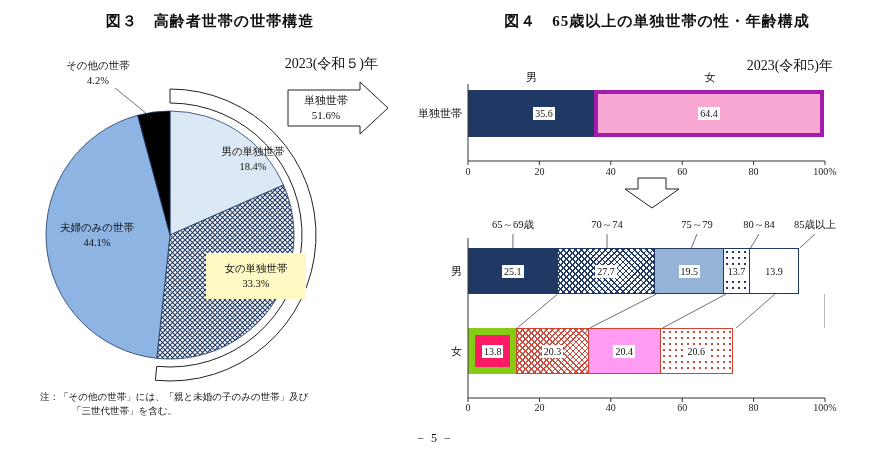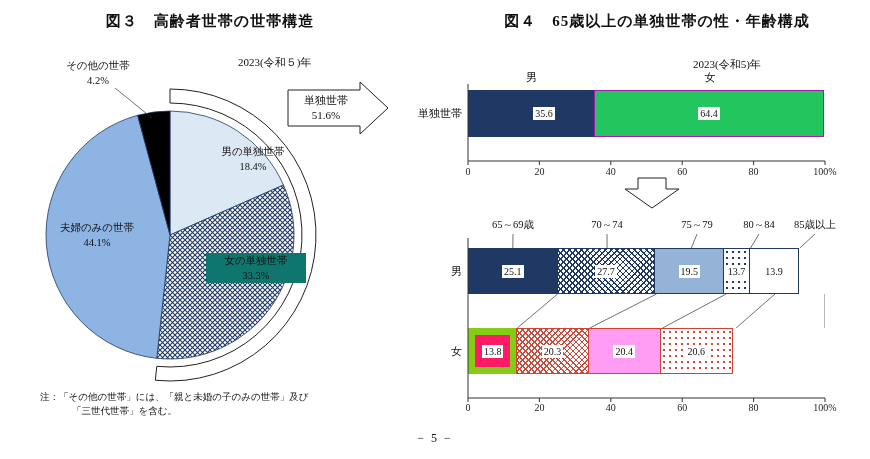--- a/index.html
+++ b/index.html
@@ -1,40 +1,40 @@
 <!DOCTYPE html>
 <html><head>
 <meta charset="utf-8">
 <style>
   *{margin:0;padding:0;box-sizing:border-box}
   html,body{background:#fff}
   body{width:870px;height:459px;font-family:"Liberation Serif","DejaVu Serif",serif;color:#111}
   .page{position:relative;width:870px;height:459px;background:#fff;overflow:hidden}
   .abs{position:absolute}
   .fig-title{position:absolute;font-size:15px;font-weight:bold;letter-spacing:1px;text-align:center;white-space:nowrap}
-  .year{position:absolute;font-size:11px;text-align:left;white-space:nowrap}
+  .year{position:absolute;font-size:14px;text-align:right;white-space:nowrap}
   .plabel{position:absolute;text-align:center;font-size:10.5px;line-height:15px;white-space:nowrap}
-  .plabel.boxed{background:#0f766e;padding:0 2px}
+  .plabel.boxed{background:#fef9c3;padding:8px 2px}
   .callout-text{position:absolute;left:291px;top:93px;width:70px;text-align:center;font-size:11px;line-height:15px}
   .note{position:absolute;left:40px;top:391px;font-size:9.5px;line-height:13.5px;white-space:nowrap}
   .note .note2{margin-left:32px}
   .footer{position:absolute;left:0;top:431px;width:870px;text-align:center;font-size:12px;letter-spacing:2px}
   .bar{position:absolute;display:flex}
   .seg{height:100%;display:flex;align-items:center;justify-content:center;position:relative}
   .seg + .seg{margin-left:-1px}
   .val{background:#fff;padding:0 2px;font-size:10px;line-height:13px;white-space:nowrap}
   .labelrow{position:absolute;width:357px;height:16px}
   .toplab{position:absolute;transform:translateX(-50%);font-size:11px;top:0;white-space:nowrap}
   .agehead{position:absolute;transform:translateX(-50%);font-size:10.5px;top:0;white-space:nowrap}
   .tickrow{position:absolute;width:357px;height:13px}
   .tick{position:absolute;transform:translateX(-50%);font-size:10px;top:0;color:#222;white-space:nowrap}
   .rowlab{position:absolute;font-size:11px;text-align:right;white-space:nowrap}
   
   .solid-navy{background:#1f3864;border:1px solid #1f3864}
-  .solid-magenta{background:#22c55e;border:1px solid #a21caf}
+  .solid-magenta{background:#f9a8d4;border:4px solid #a21caf}
   .check-navy{background-color:#fff;border:1px solid #1f3864;
     background-image:repeating-linear-gradient(45deg,#1f3864 0,#1f3864 1.2px,transparent 1.2px,transparent 4.2px),
                      repeating-linear-gradient(135deg,#1f3864 0,#1f3864 1.2px,transparent 1.2px,transparent 4.2px)}
   .solid-steel{background:#95b3d7;border:1px solid #1f3864}
   .dot-navy{background-color:#fff;border:1px solid #1f3864;
     background-image:radial-gradient(#1f3864 1px,transparent 1.3px);background-size:6px 6px}
   .plain-navy{background:#fff;border:1px solid #1f3864}
   .solid-deeppink{background:#ff1a66;border:7px solid #84cc16}
   .check-red{background-color:#fff;border:1px solid #d2422e;
     background-image:repeating-linear-gradient(45deg,#cc4b3d 0,#cc4b3d 1.2px,transparent 1.2px,transparent 4.2px),

